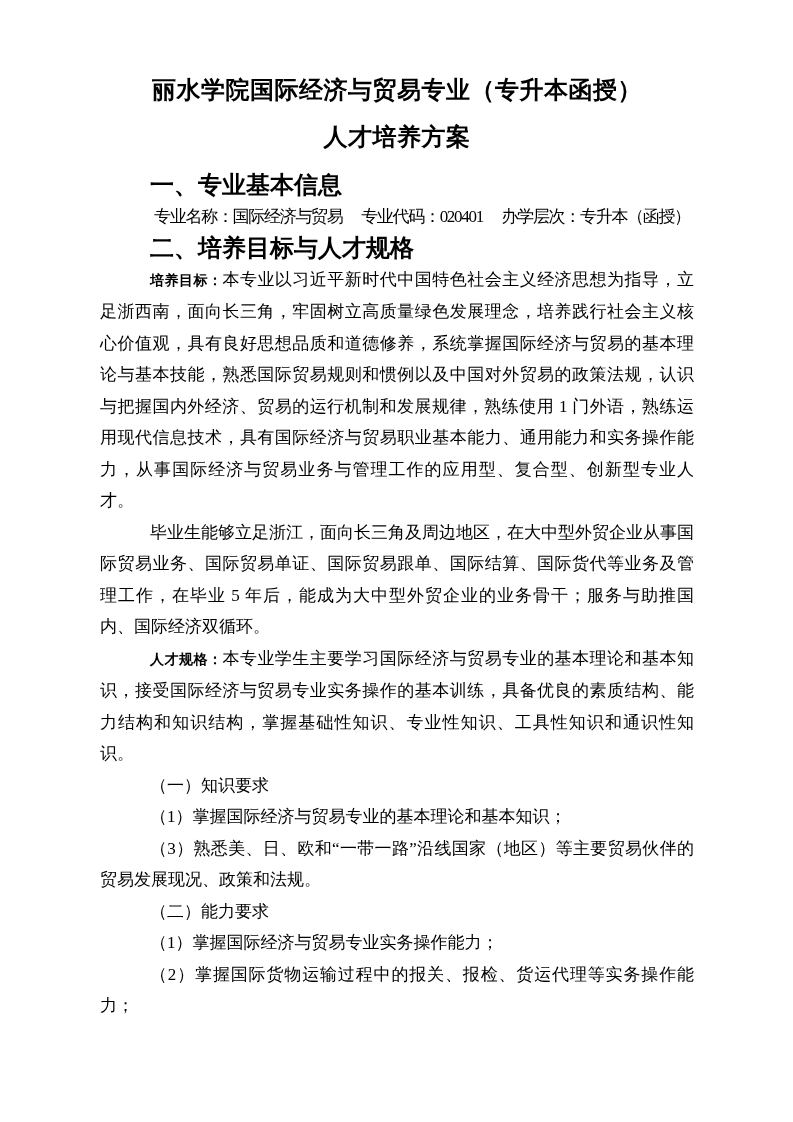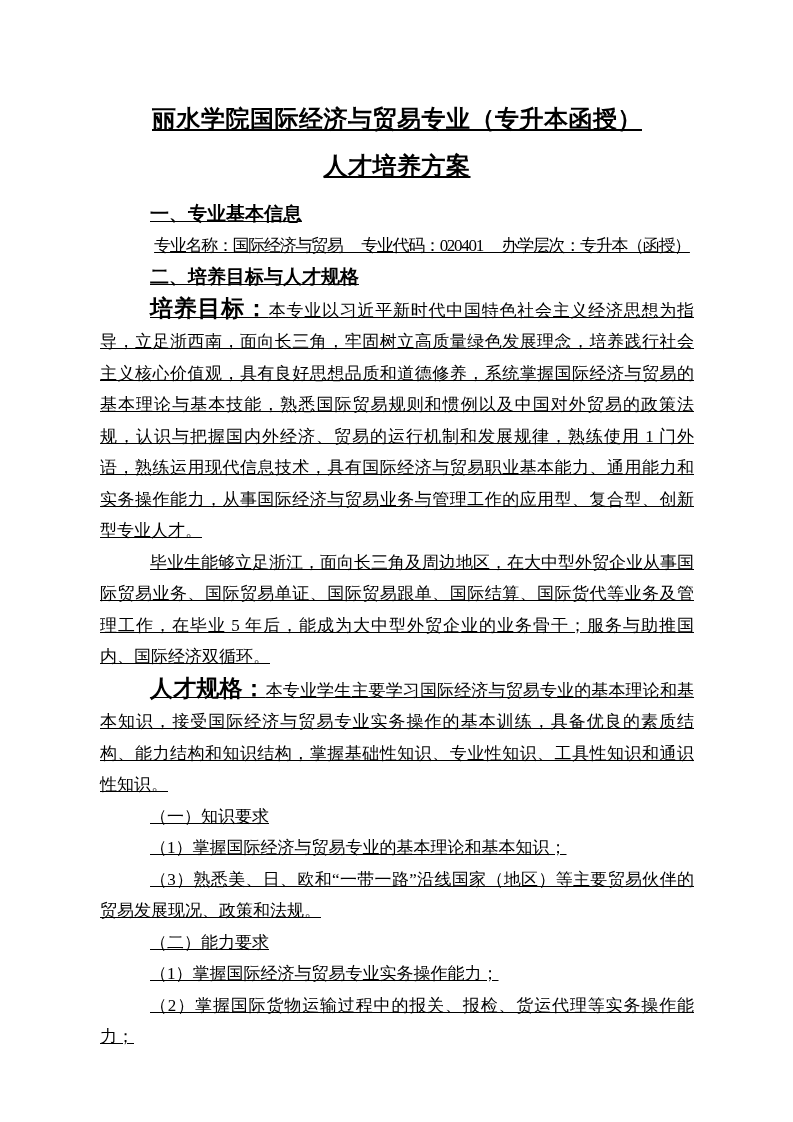--- a/index.html
+++ b/index.html
@@ -10,22 +10,21 @@
   .page {
     position: relative;
     width: 793px;
     height: 1122px;
     background: #ffffff;
     color: #000000;
     overflow: hidden;
     font-family: "Liberation Serif", serif;
   }
   .content {
-    padding: 95px 99px 0 100px;
-    text-decoration: underline;
+    padding: 66px 99px 0 100px;
   }
   .doc-title {
     margin: 0 0 9px 0;
     font-family: "Liberation Sans", sans-serif;
     font-weight: 700;
     font-size: 24px;
     line-height: 47px;
     text-align: center;
     letter-spacing: 0.5px;
   }
@@ -33,32 +32,32 @@
   .body p {
     margin: 0;
     font-size: 17px;
     line-height: 31.5px;
     text-align: justify;
     text-indent: 50px;
   }
   .body p.heading {
     font-family: "Liberation Sans", sans-serif;
     font-weight: 700;
-    font-size: 19px;
+    font-size: 24px;
     text-align: left;
   }
   .body p.meta {
     white-space: nowrap;
     letter-spacing: -1.3px;
     text-align: center;
   }
   .lead {
     font-family: "Liberation Sans", sans-serif;
     font-weight: 700;
-    font-size: 23px;
+    font-size: 14px;
   }
 </style>
 </head>
 <body>
 
 <div class="page">
   <div class="content">
     <h1 class="doc-title">
       <span class="title-line">丽水学院国际经济与贸易专业（专升本函授）</span>
       <span class="title-line">人才培养方案</span>

